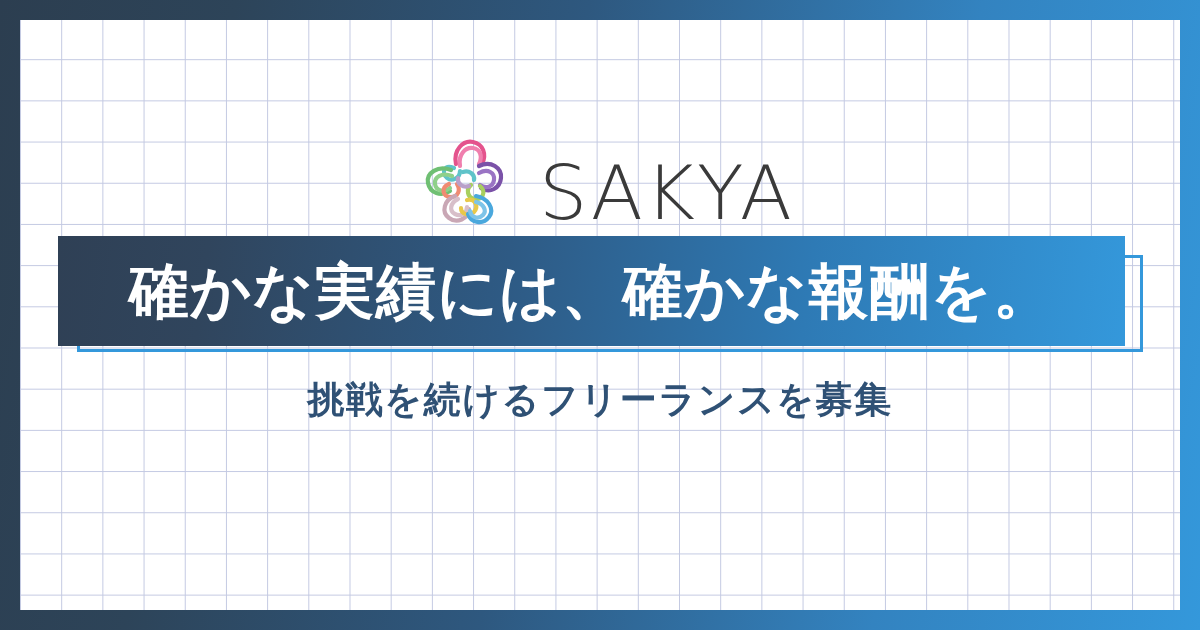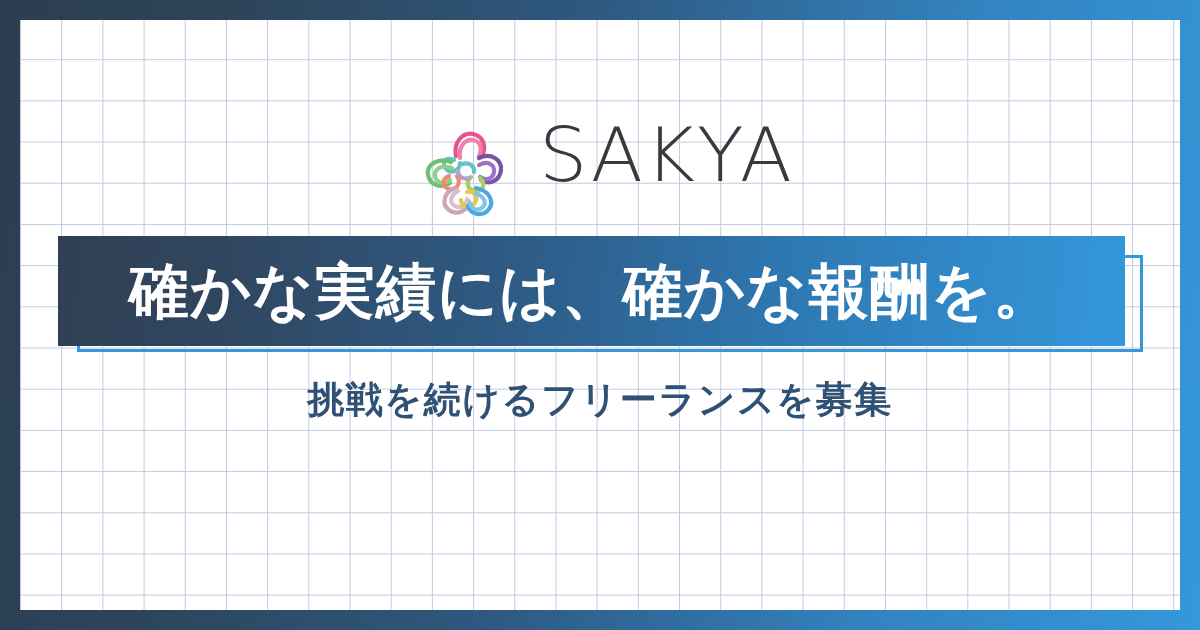--- a/index.html
+++ b/index.html
@@ -35,21 +35,21 @@
   }
 
   
   #logo-block {
     position: absolute;
     left: 0;
     top: 118px;
     width: 1200px;
     height: 112px;
     display: flex;
-    align-items: flex-start;
+    align-items: flex-end;
     justify-content: center;
     gap: 22px;
   }
   #logo-mark {
     width: 104px;
     height: 104px;
     flex: 0 0 auto;
     display: block;
   }
   #logo-wordmark {

